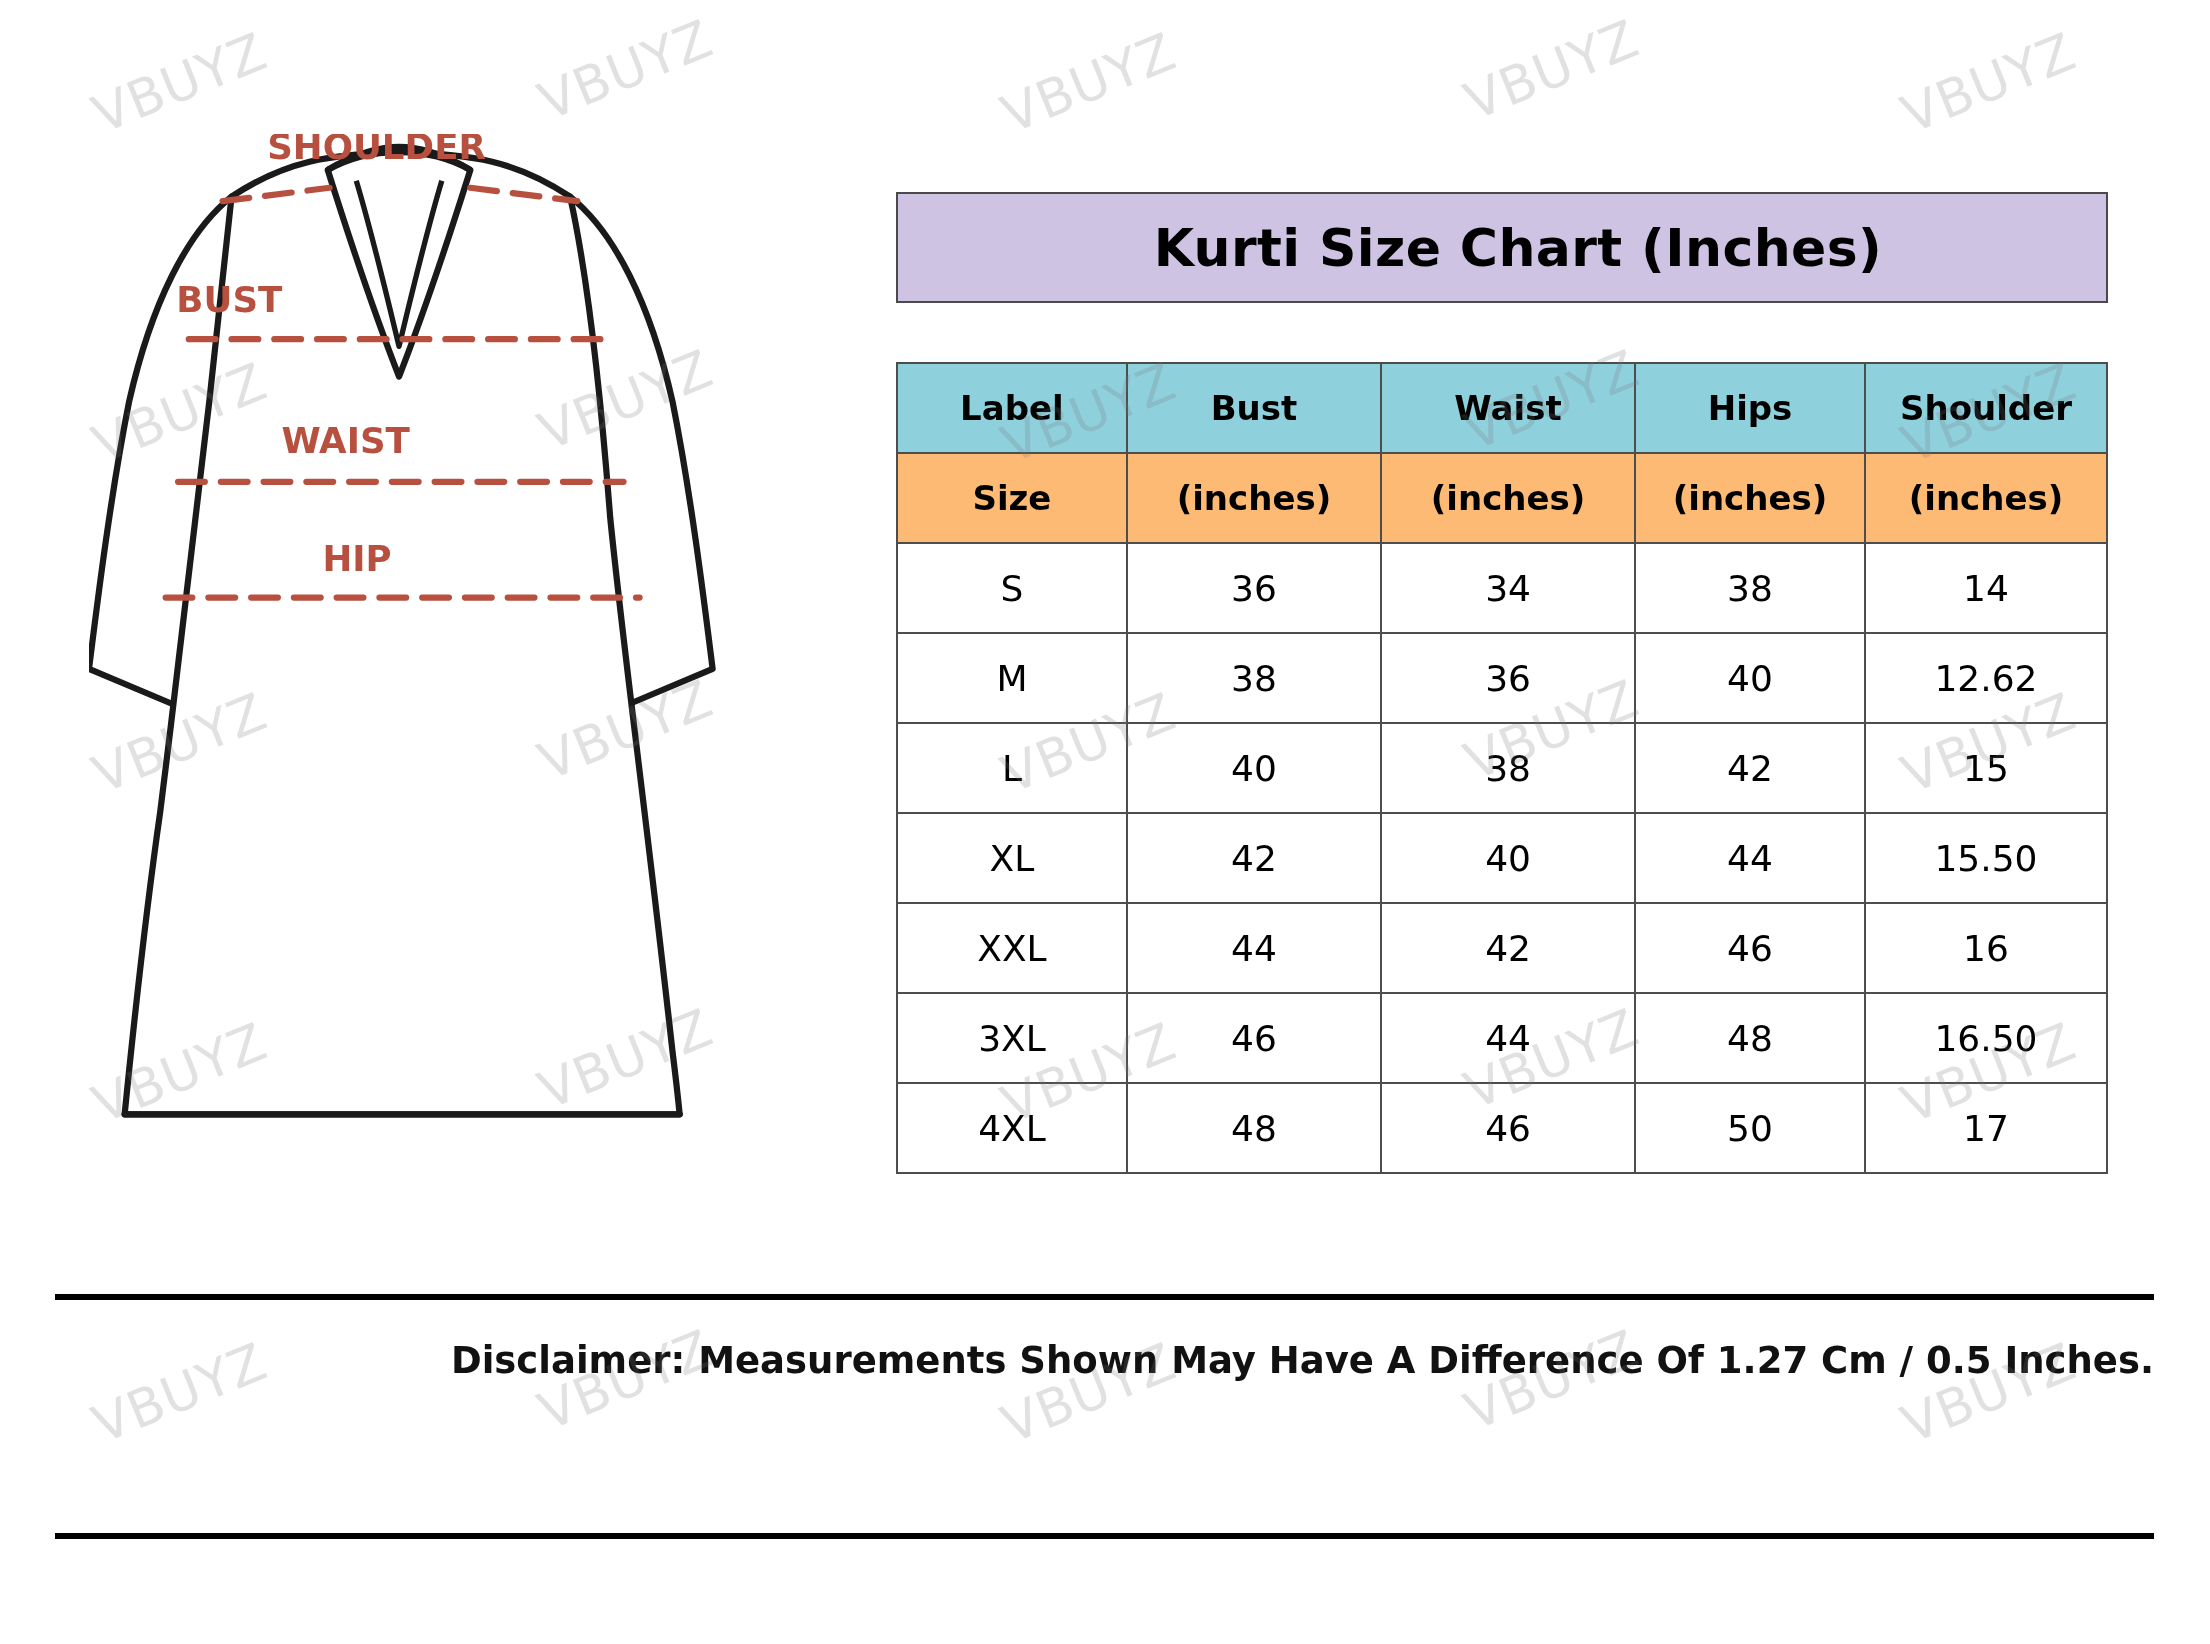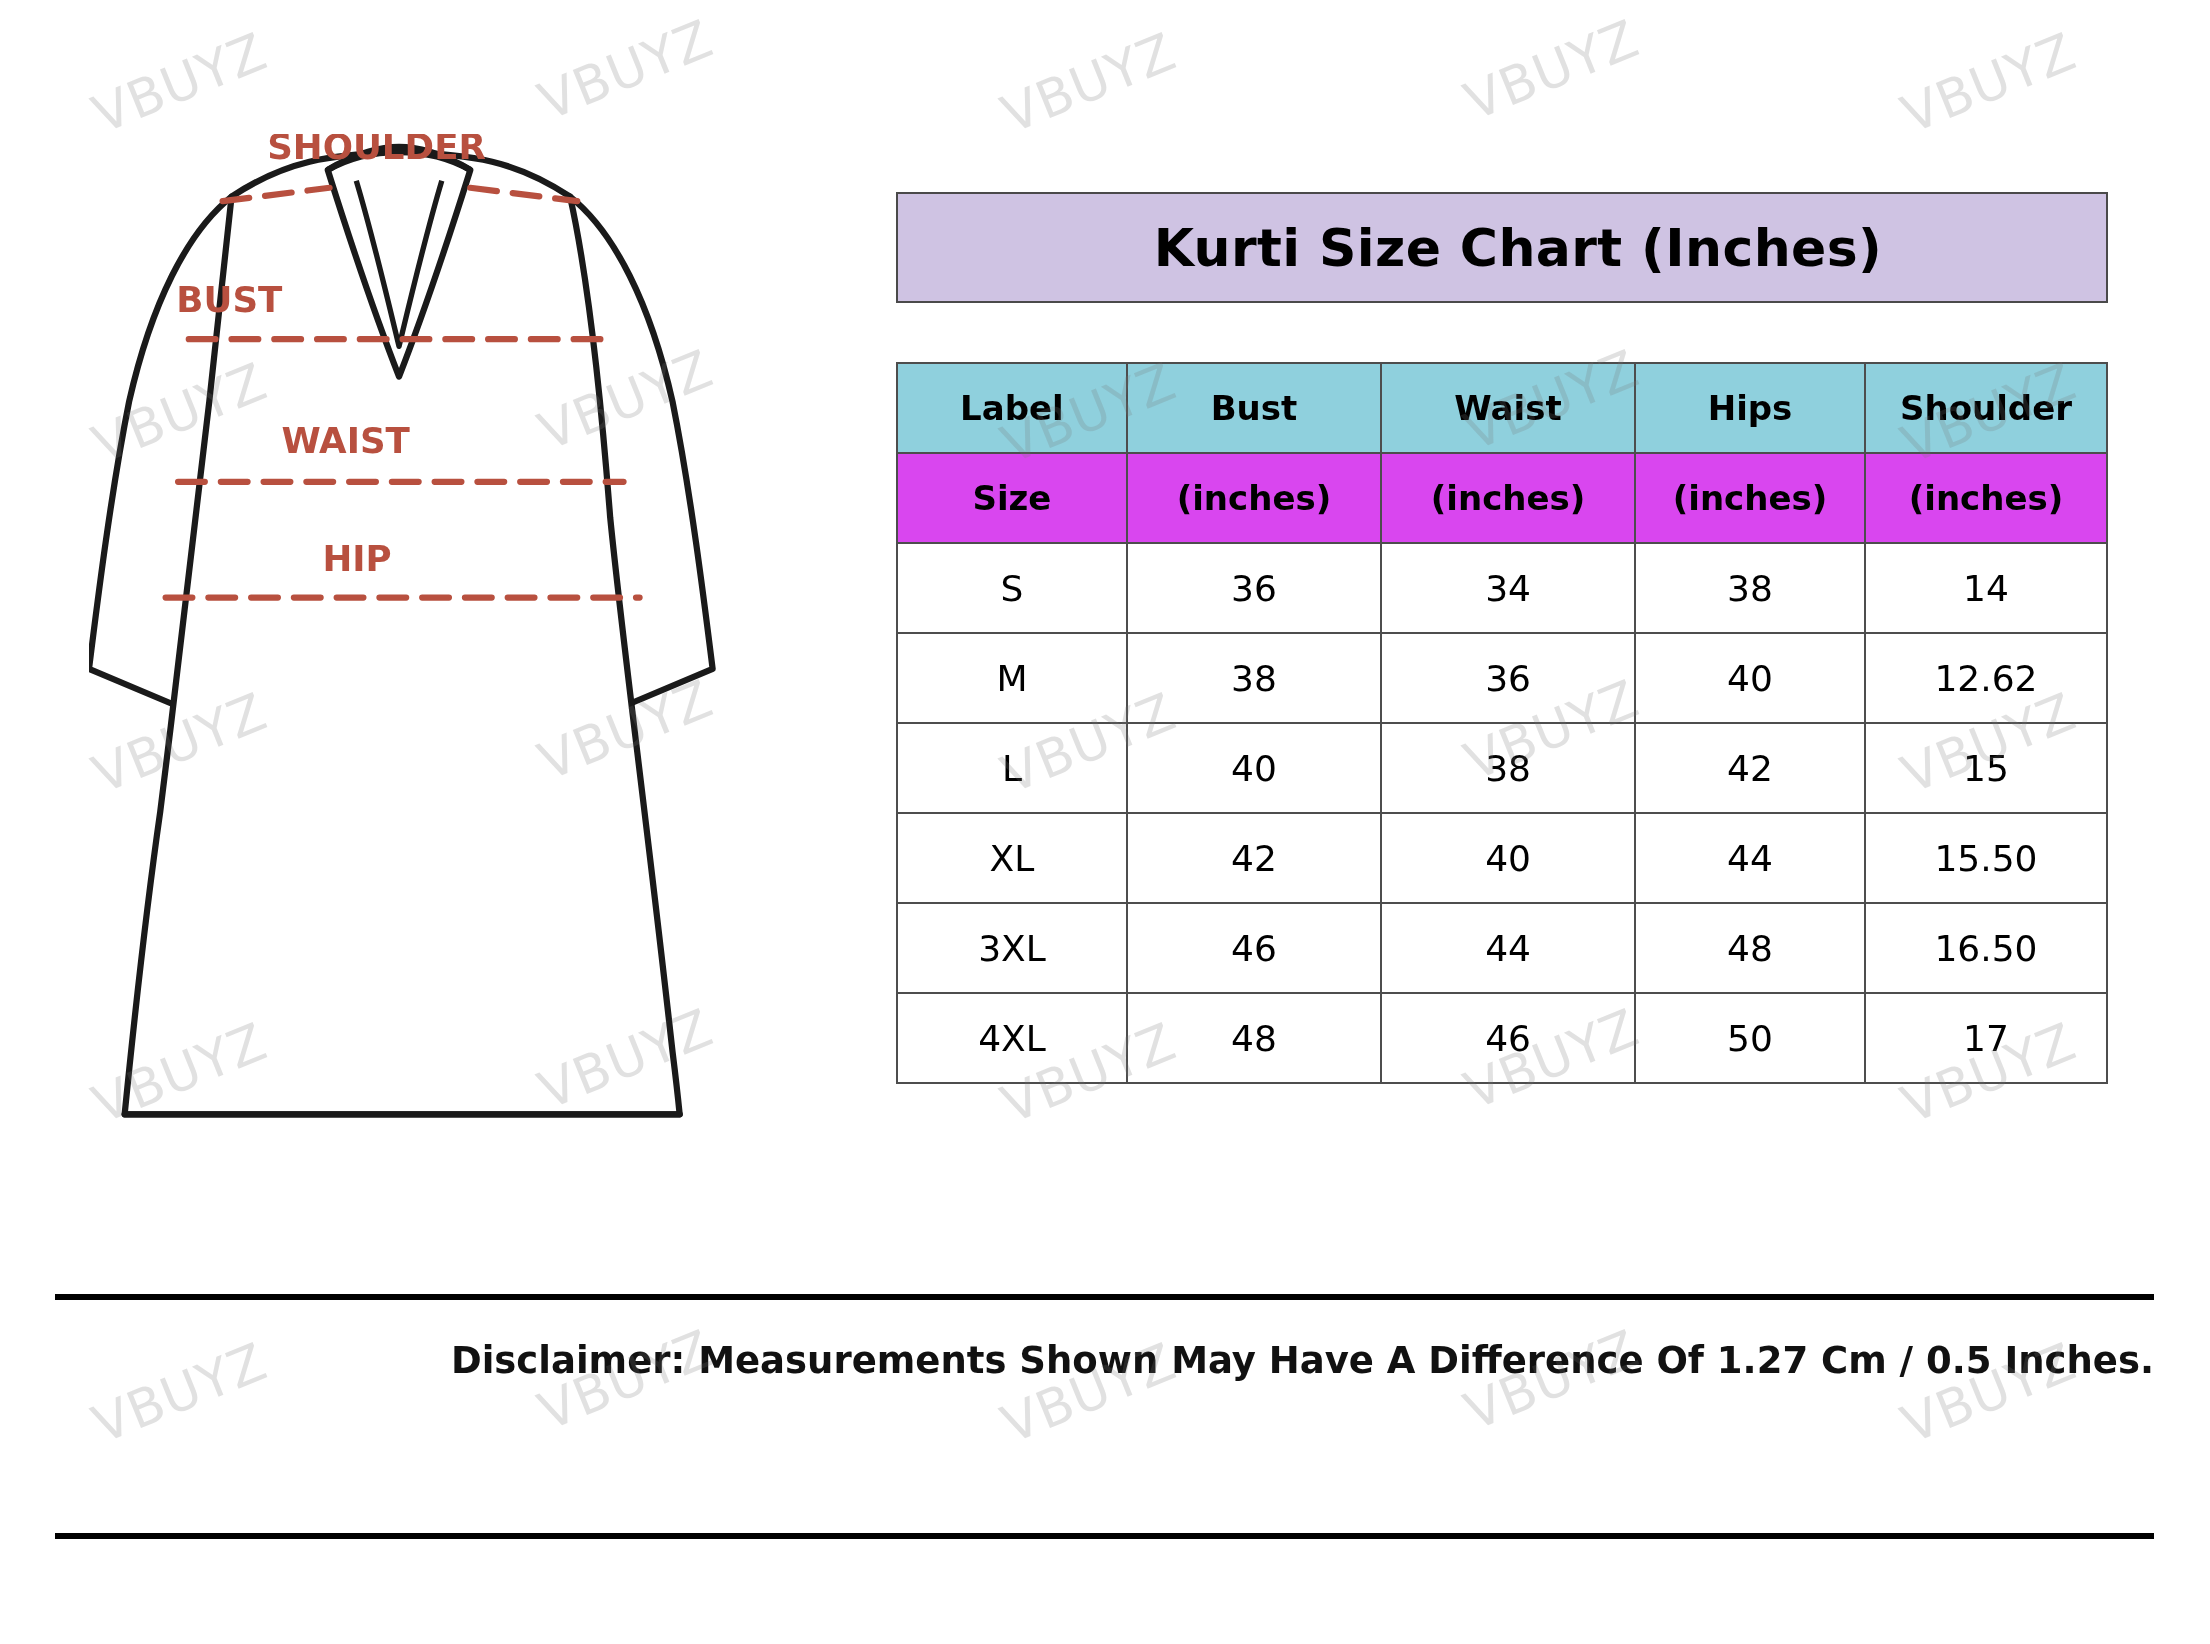--- a/index.html
+++ b/index.html
@@ -86,21 +86,21 @@
     font-weight: normal;
   }
   table#size-table thead th {
     font-weight: bold;
     font-size: 34px;
   }
   tr.head-row-1 th {
     background: #8fd0dd;
   }
   tr.head-row-2 th {
-    background: #d946ef;
+    background: #fdba74;
     font-size: 36px;
   }
   tr.head-row-2 th.label-cell {
     font-size: 36px;
   }
   col.c-label { width: 19%; }
   col.c-bust { width: 21%; }
   col.c-waist { width: 21%; }
   col.c-hips { width: 19%; }
   col.c-shoulder { width: 20%; }
@@ -229,20 +229,27 @@
           <td>38</td>
           <td>42</td>
           <td>15</td>
         </tr>
         <tr>
           <td>XL</td>
           <td>42</td>
           <td>40</td>
           <td>44</td>
           <td>15.50</td>
+        </tr>
+        <tr>
+          <td>XXL</td>
+          <td>44</td>
+          <td>42</td>
+          <td>46</td>
+          <td>16</td>
         </tr>
         <tr>
           <td>3XL</td>
           <td>46</td>
           <td>44</td>
           <td>48</td>
           <td>16.50</td>
         </tr>
         <tr>
           <td>4XL</td>

